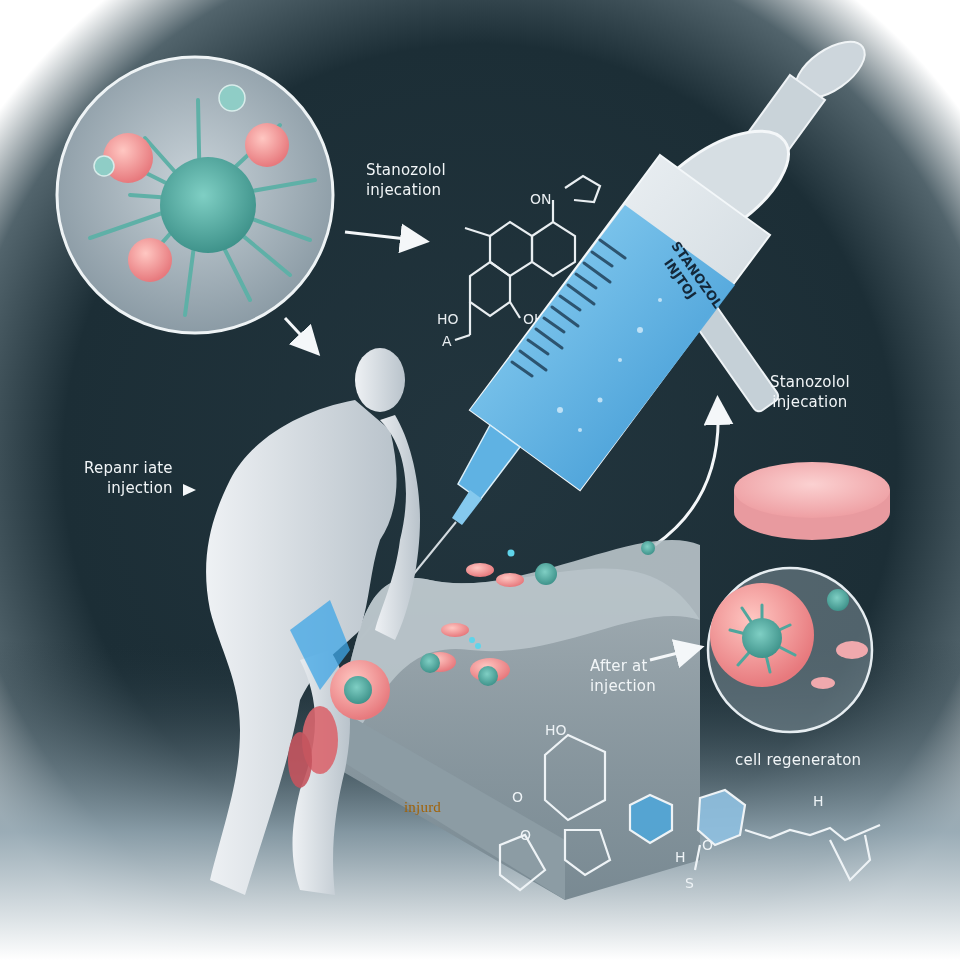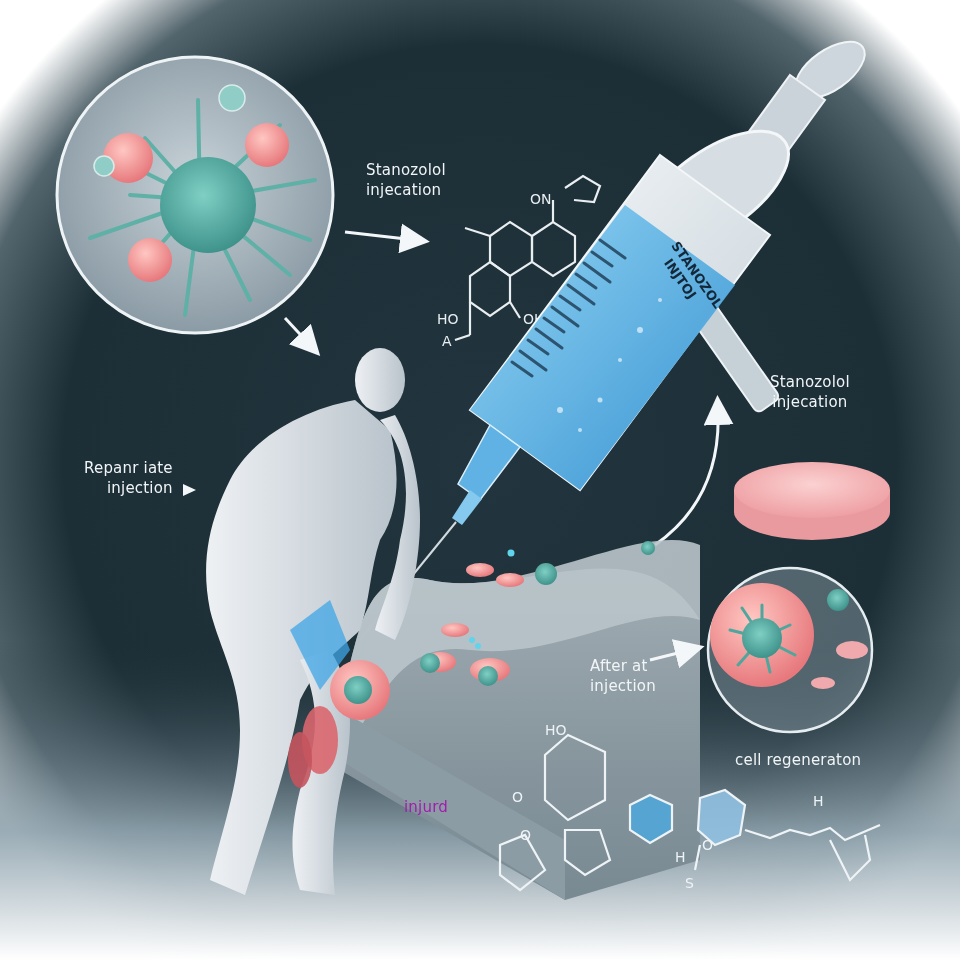--- a/index.html
+++ b/index.html
@@ -1,19 +1,19 @@
 <!DOCTYPE html>
 <html><head>
   <meta charset="utf-8">
   <style>
     html, body { margin: 0; padding: 0; }
     body { width: 960px; height: 960px; overflow: hidden; background: #ffffff; position: relative; font-family: "Liberation Sans", "DejaVu Sans", sans-serif; }
     #scene { position: absolute; left: 0; top: 0; width: 960px; height: 960px; }
     .lbl { position: absolute; color: #f1f5f7; font-family: "DejaVu Sans", sans-serif; font-size: 15px; line-height: 20px; letter-spacing: 0.2px; white-space: nowrap; }
-    .lbl.dark { color: #a21caf; }
+    .lbl.dark { color: #a16207; font-family: Liberation Serif, serif; }
   </style>
 </head>
 <body>
 
 <svg id="scene" viewBox="0 0 960 960" xmlns="http://www.w3.org/2000/svg">
   <defs>
     <radialGradient id="bgGrad" cx="50%" cy="48%" r="62%">
       <stop offset="0%" stop-color="#22353e"></stop>
       <stop offset="70%" stop-color="#1c2e36"></stop>
       <stop offset="88%" stop-color="#52646c"></stop>

